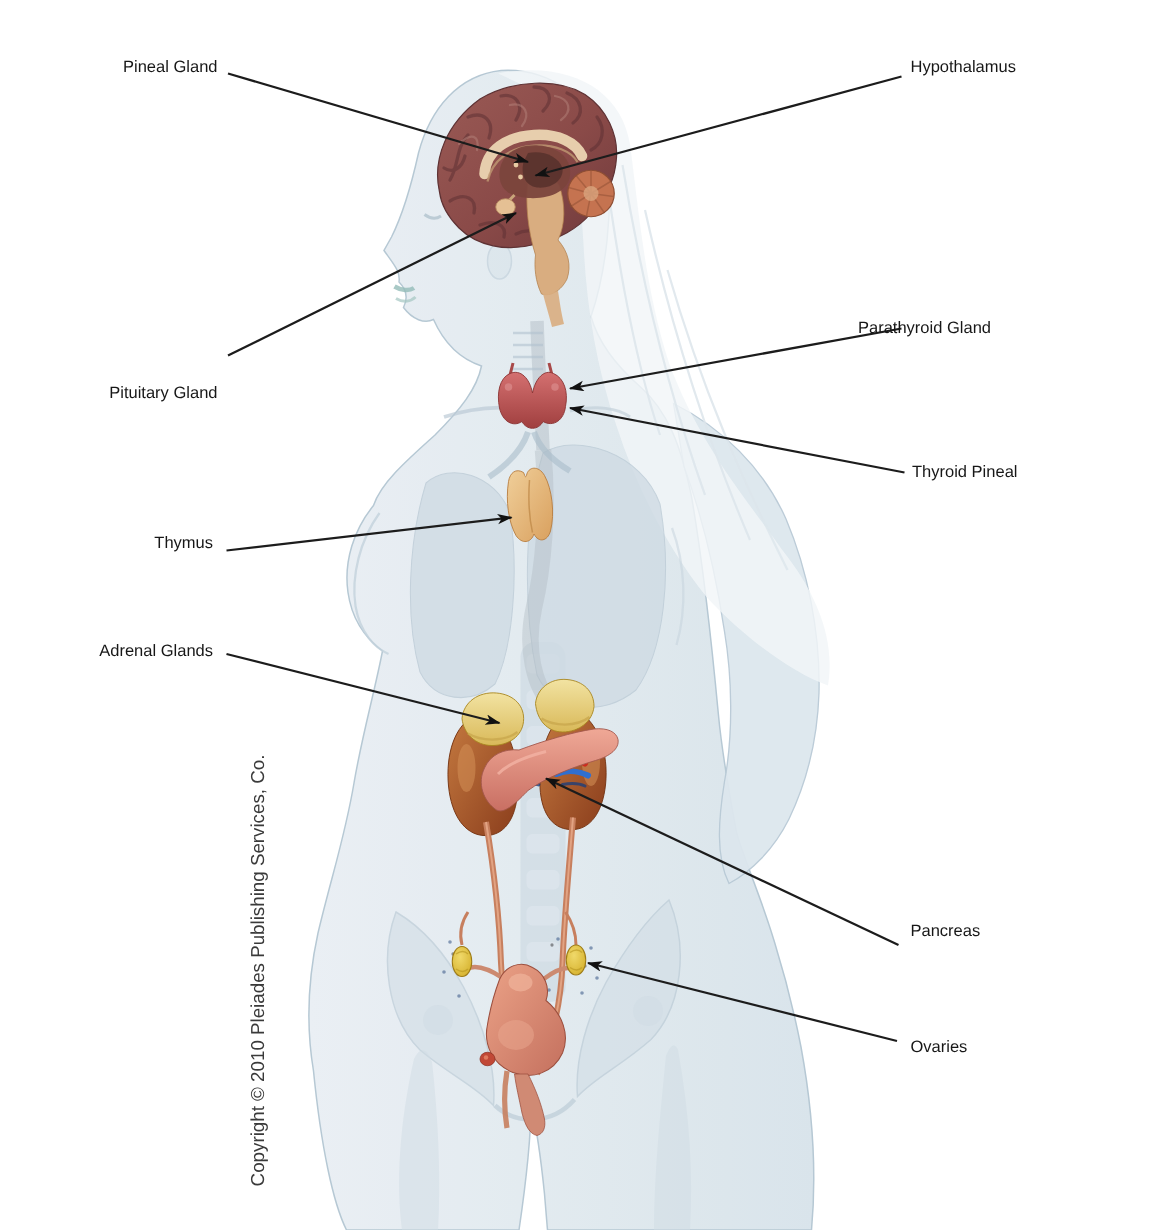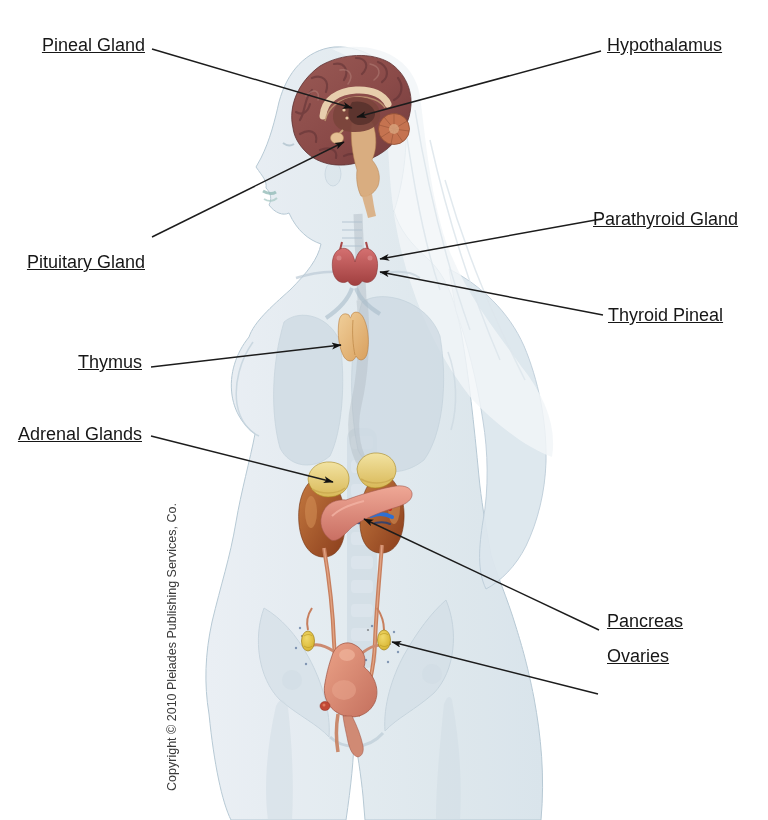--- a/index.html
+++ b/index.html
@@ -1,19 +1,19 @@
 <!DOCTYPE html>
 <html><head>
 <meta charset="utf-8">
 <style>
   html,body{margin:0;padding:0;background:#fff;}
   #stage{position:relative;width:768px;height:820px;background:#ffffff;overflow:hidden;
          font-family:"Liberation Sans", sans-serif;}
   #art{position:absolute;left:0;top:0;}
-  .label{position:absolute;font-size:18px;color:#171717;white-space:nowrap;line-height:18px;text-decoration:underline;}
+  .label{position:absolute;font-size:11px;color:#171717;white-space:nowrap;line-height:18px;}
   .label.right-col{text-align:right;}
   .label.left-col{text-align:right;}
   #copyright{position:absolute;left:172px;top:647px;width:0;height:0;}
   #copyright span{position:absolute;white-space:nowrap;font-size:12.5px;color:#3a3a3a;
          transform:translate(-50%,-50%) rotate(-90deg);display:block;}
 </style>
 </head>
 <body>
 
 <div id="stage">
@@ -284,24 +284,24 @@
     <path d="M151,367 L341,345" marker-end="url(#arrow)"></path>
     <path d="M151,436 L333,482" marker-end="url(#arrow)"></path>
     <path d="M599,630 L364,519" marker-end="url(#arrow)"></path>
     <path d="M598,694 L392,642" marker-end="url(#arrow)"></path>
   </g>
 </svg>
 
 <div class="label left-col" style="right:623px;top:36px;">Pineal Gland</div>
 <div class="label right-col" style="left:607px;top:36px;">Hypothalamus</div>
 <div class="label left-col" style="right:623px;top:229px;margin-top:24px;">Pituitary Gland</div>
-<div class="label right-col" style="left:593px;top:210px;">Parathyroid Gland</div>
+<div class="label right-col" style="left:572px;top:210px;">Parathyroid Gland</div>
 <div class="label right-col" style="left:608px;top:306px;">Thyroid Pineal</div>
 <div class="label left-col" style="right:626px;top:353px;text-align:right;">Thymus</div>
 <div class="label left-col" style="right:626px;top:425px;margin-left:16px;">Adrenal Glands</div>
 <div class="label right-col" style="left:607px;top:612px;">Pancreas</div>
-<div class="label right-col" style="left:607px;top:647px;">Ovaries</div>
+<div class="label right-col" style="left:607px;top:689px;">Ovaries</div>
 
 <div id="copyright">
   <span>Copyright © 2010 Pleiades Publishing Services, Co.</span>
 </div>
 
 </div>
 
 </body></html>

